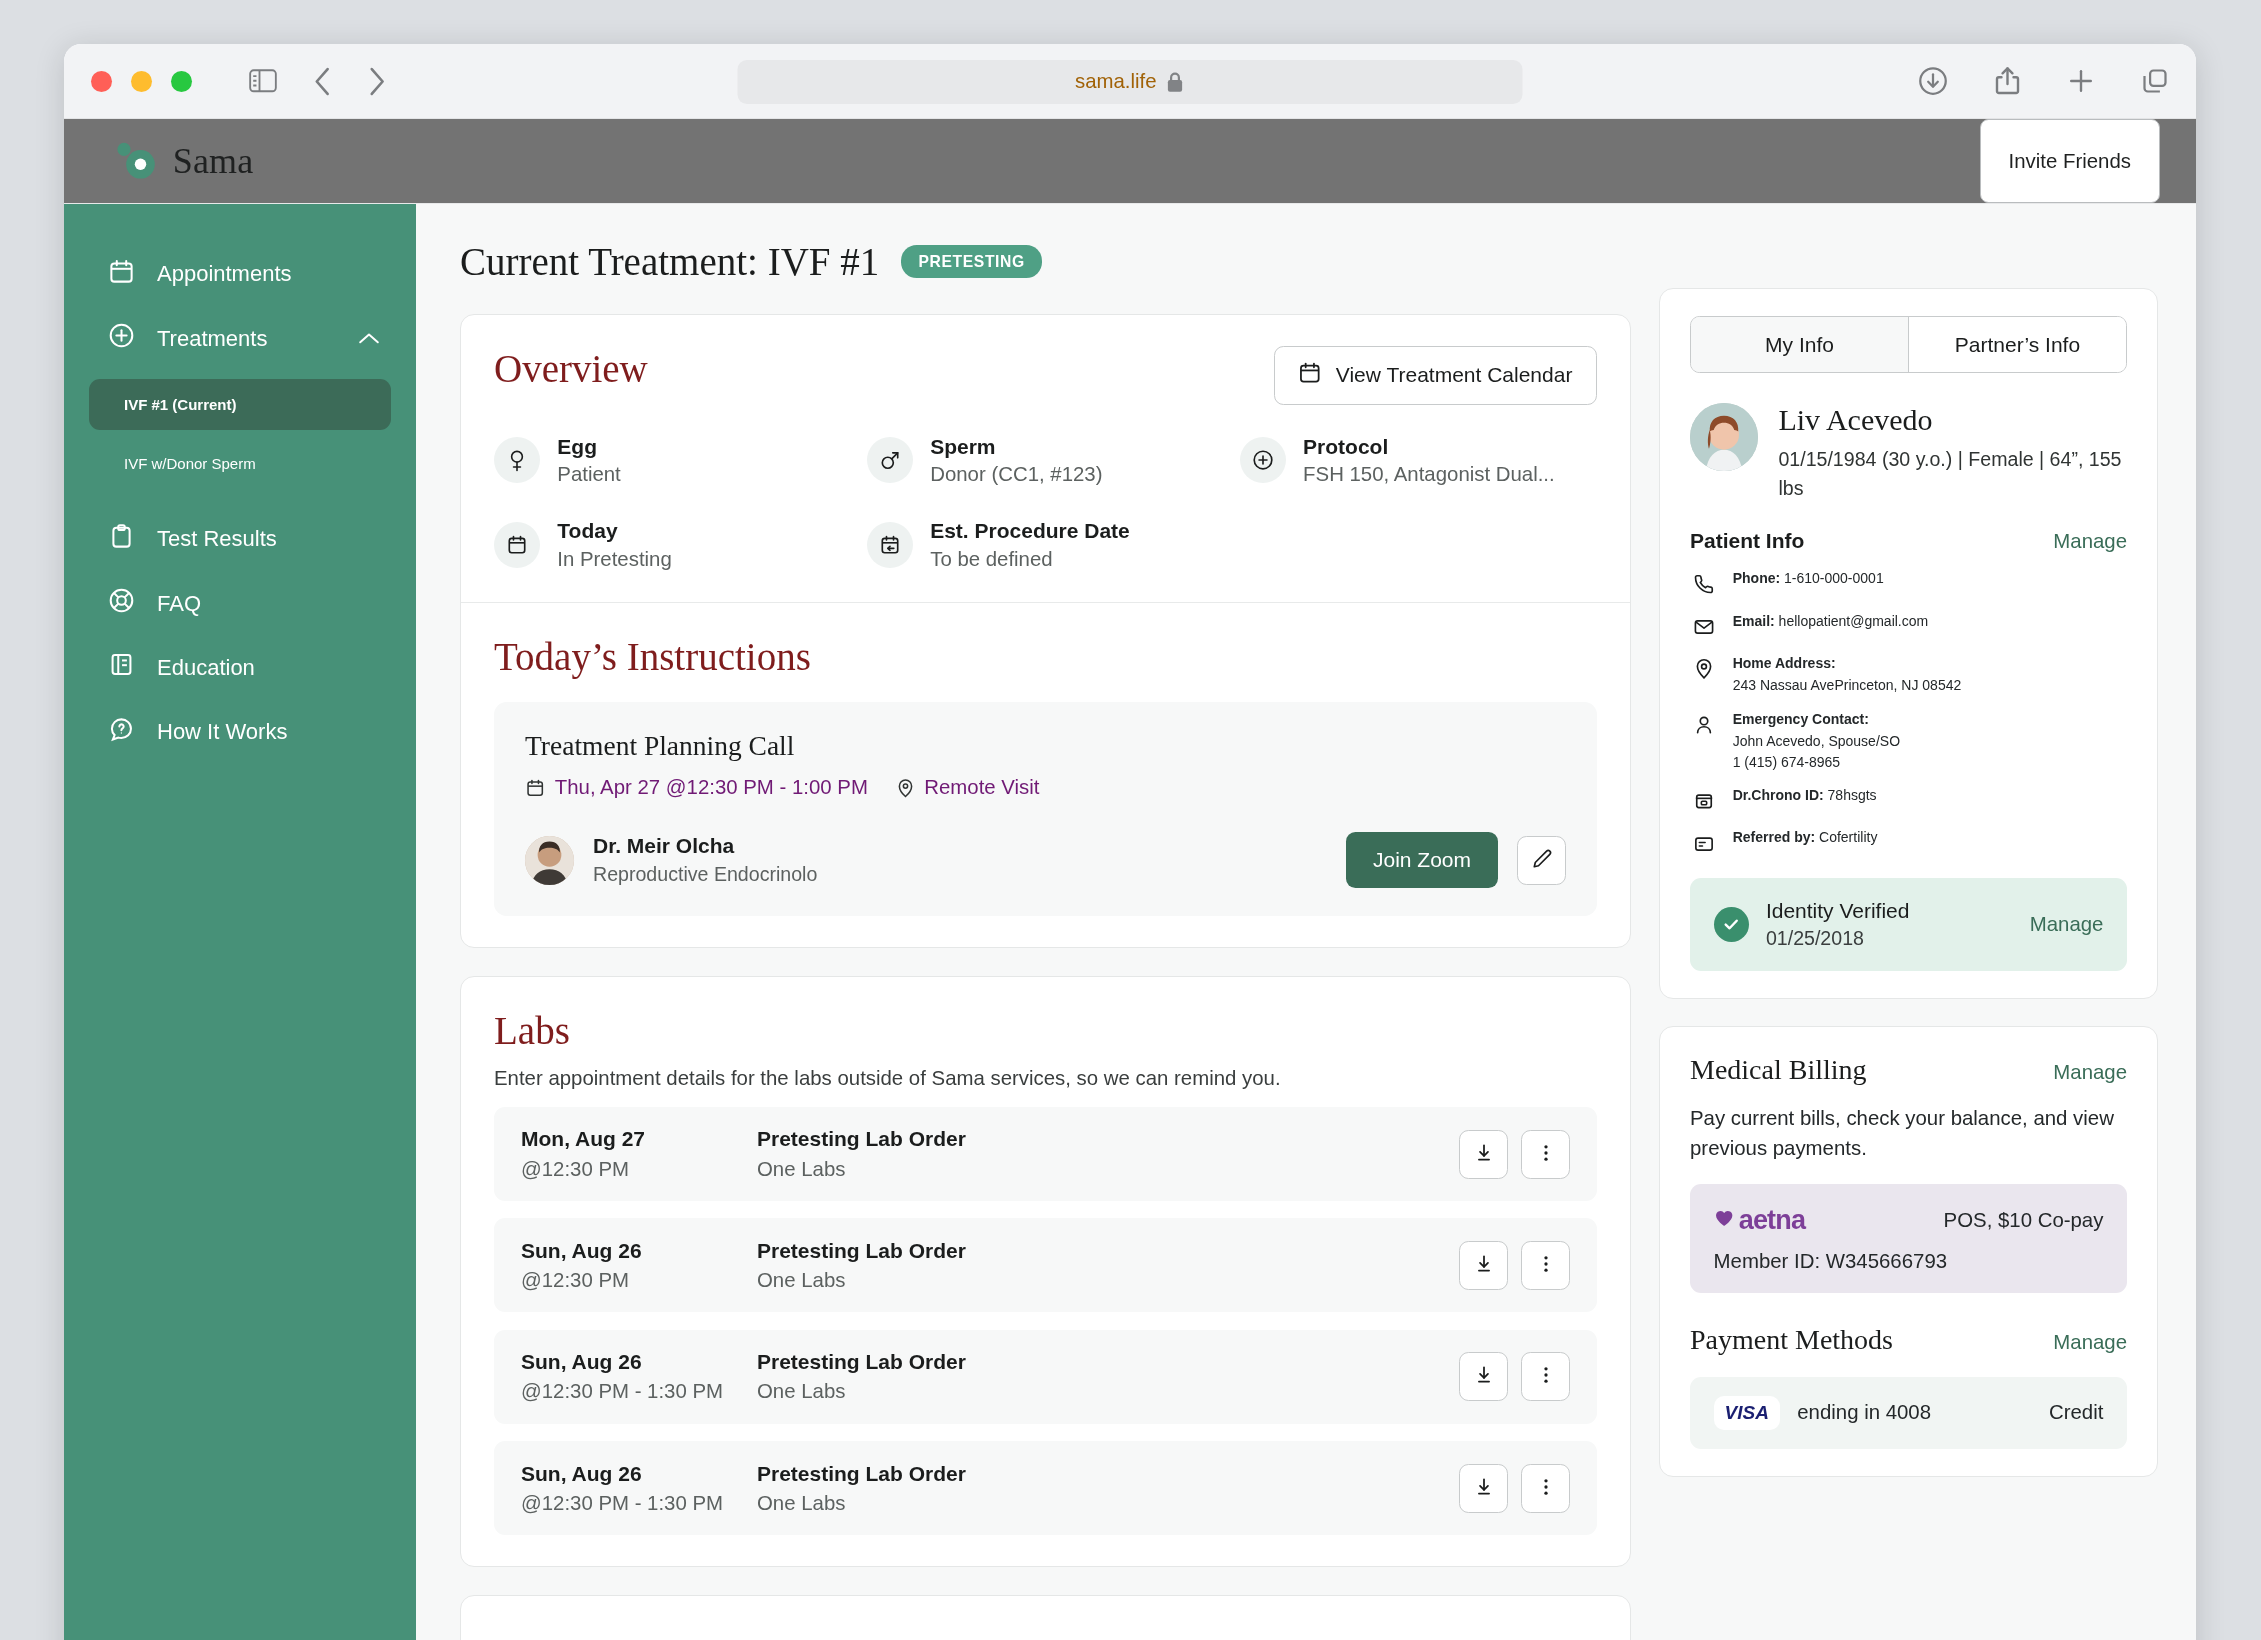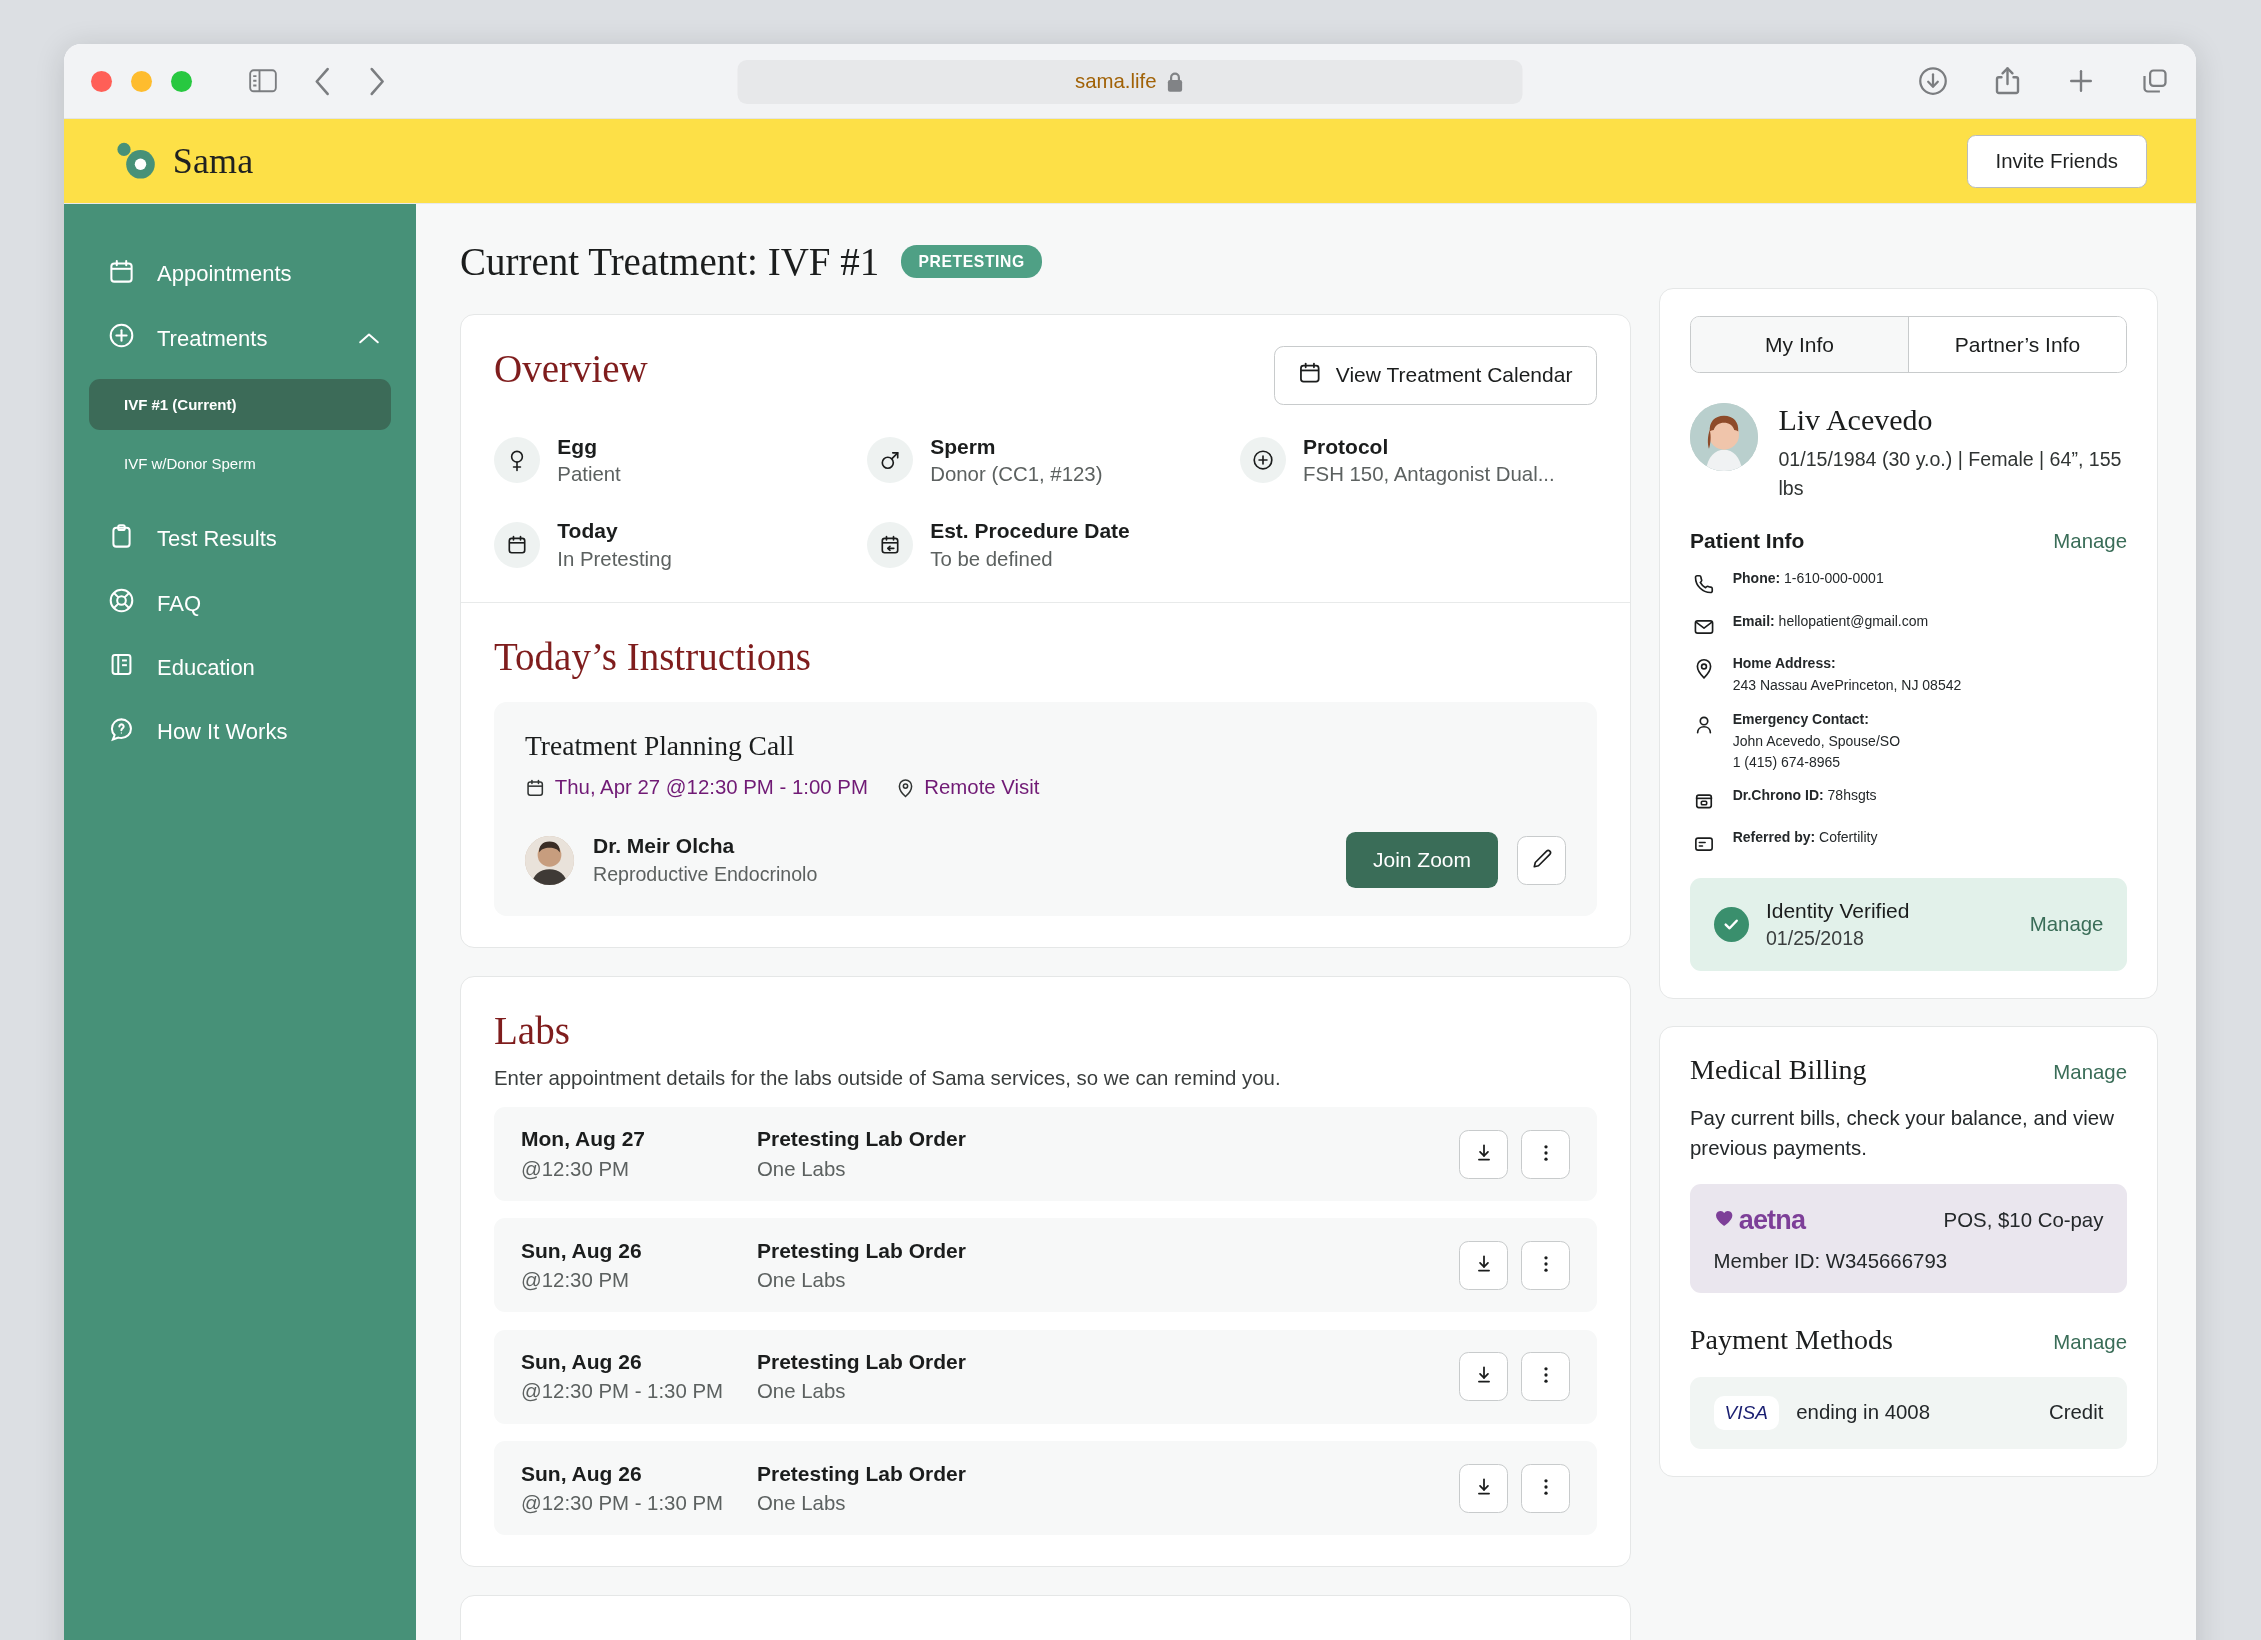--- a/index.html
+++ b/index.html
@@ -47,23 +47,23 @@
     border-radius: 9.4px;
     display: flex; align-items: center; justify-content: center;
     gap: 9.4px;
     font-size: 20.4px; color: #a16207;
   }
   .chrome-right { margin-left: auto; display: flex; align-items: center; gap: 46px; }
 
   
   .appheader {
     height: 85px;
-    background: #fde047;
-    display: flex; align-items: center;
-    padding: 0 49px 0 49px;
+    background: #737373;
+    display: flex; 
+    padding: 0 36px 0 49px;
     border-bottom: 0.8px solid #e8e9ea;
   }
   .brand { display: flex; align-items: center; gap: 15.7px; }
   .brand-name {
     font-family: "Liberation Serif", serif;
     font-size: 36px; color: #1f2121; letter-spacing: 0.2px;
   }
   .invite-btn {
     margin-left: auto;
     border: 1.3px solid #b9bcbe;
@@ -268,21 +268,21 @@
     padding: 20.4px 23.6px; margin-top: 20.4px;
   }
   .ins-top { display: flex; align-items: center; }
   .aetna { font-size: 27px; font-weight: bold; color: #7d3f98; display: flex; align-items: baseline; gap: 3.1px; letter-spacing: -0.8px;}
   .ins-plan { margin-left: auto; font-size: 20.4px; color: #24282a; }
   .ins-member { font-size: 20.4px; color: #24282a; margin-top: 14px; }
 
   .pay-card { background: #f1f5f3; border-radius: 11px; padding: 19px 23.6px; margin-top: 20.4px; display:flex; align-items:center; gap:17.3px;}
   .visa {
     background: #fff; border-radius: 10px; padding: 6.3px 11px;
-    font-size: 19px; font-weight: normal; font-style: italic; color: #1a1f71;
+    font-size: 19px; font-weight: bold; font-style: italic; color: #1a1f71;
   }
   .pay-txt { font-size: 20.4px; color: #24282a; }
   .pay-type { margin-left: auto; font-size: 20.4px; color: #24282a; }
 </style>
 </head>
 <body>
 
 <div class="desktop">
   <div class="browser">
 

